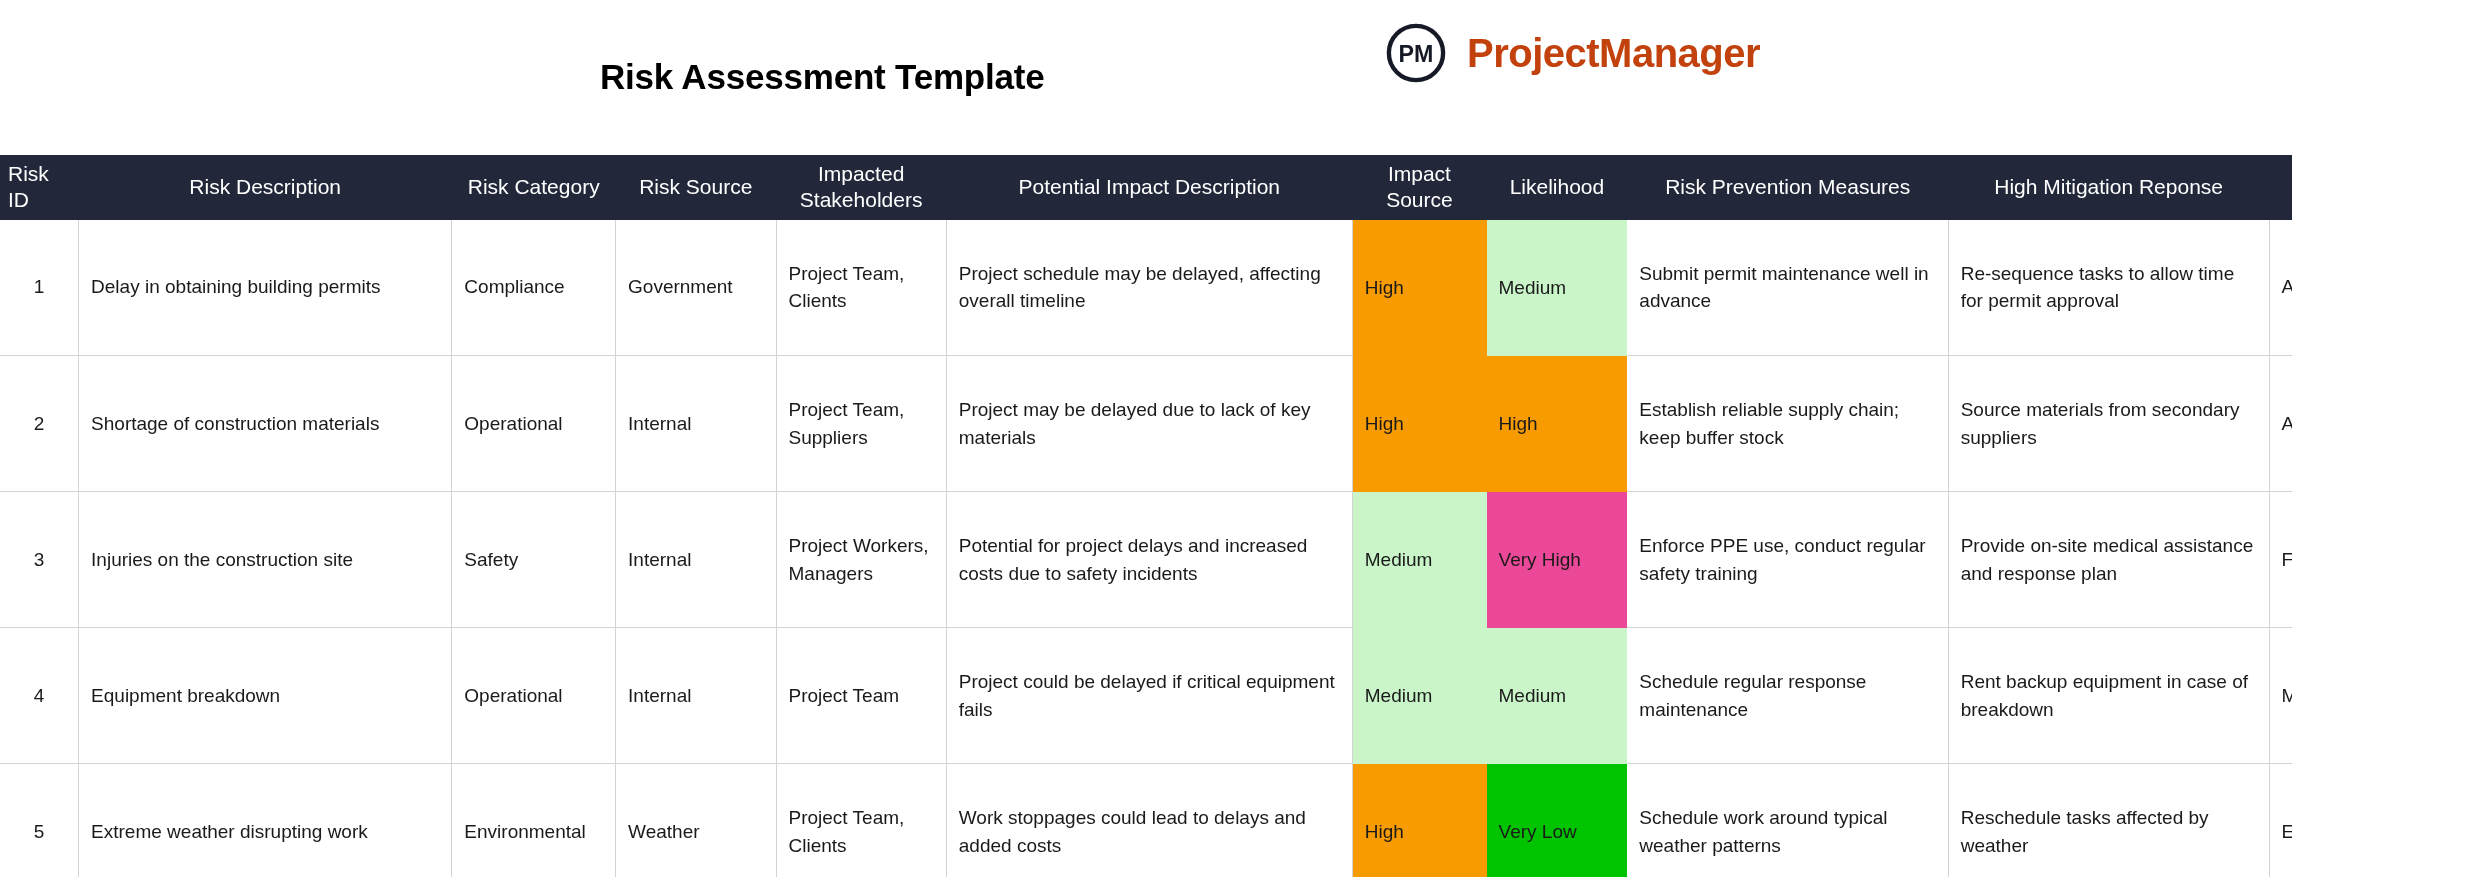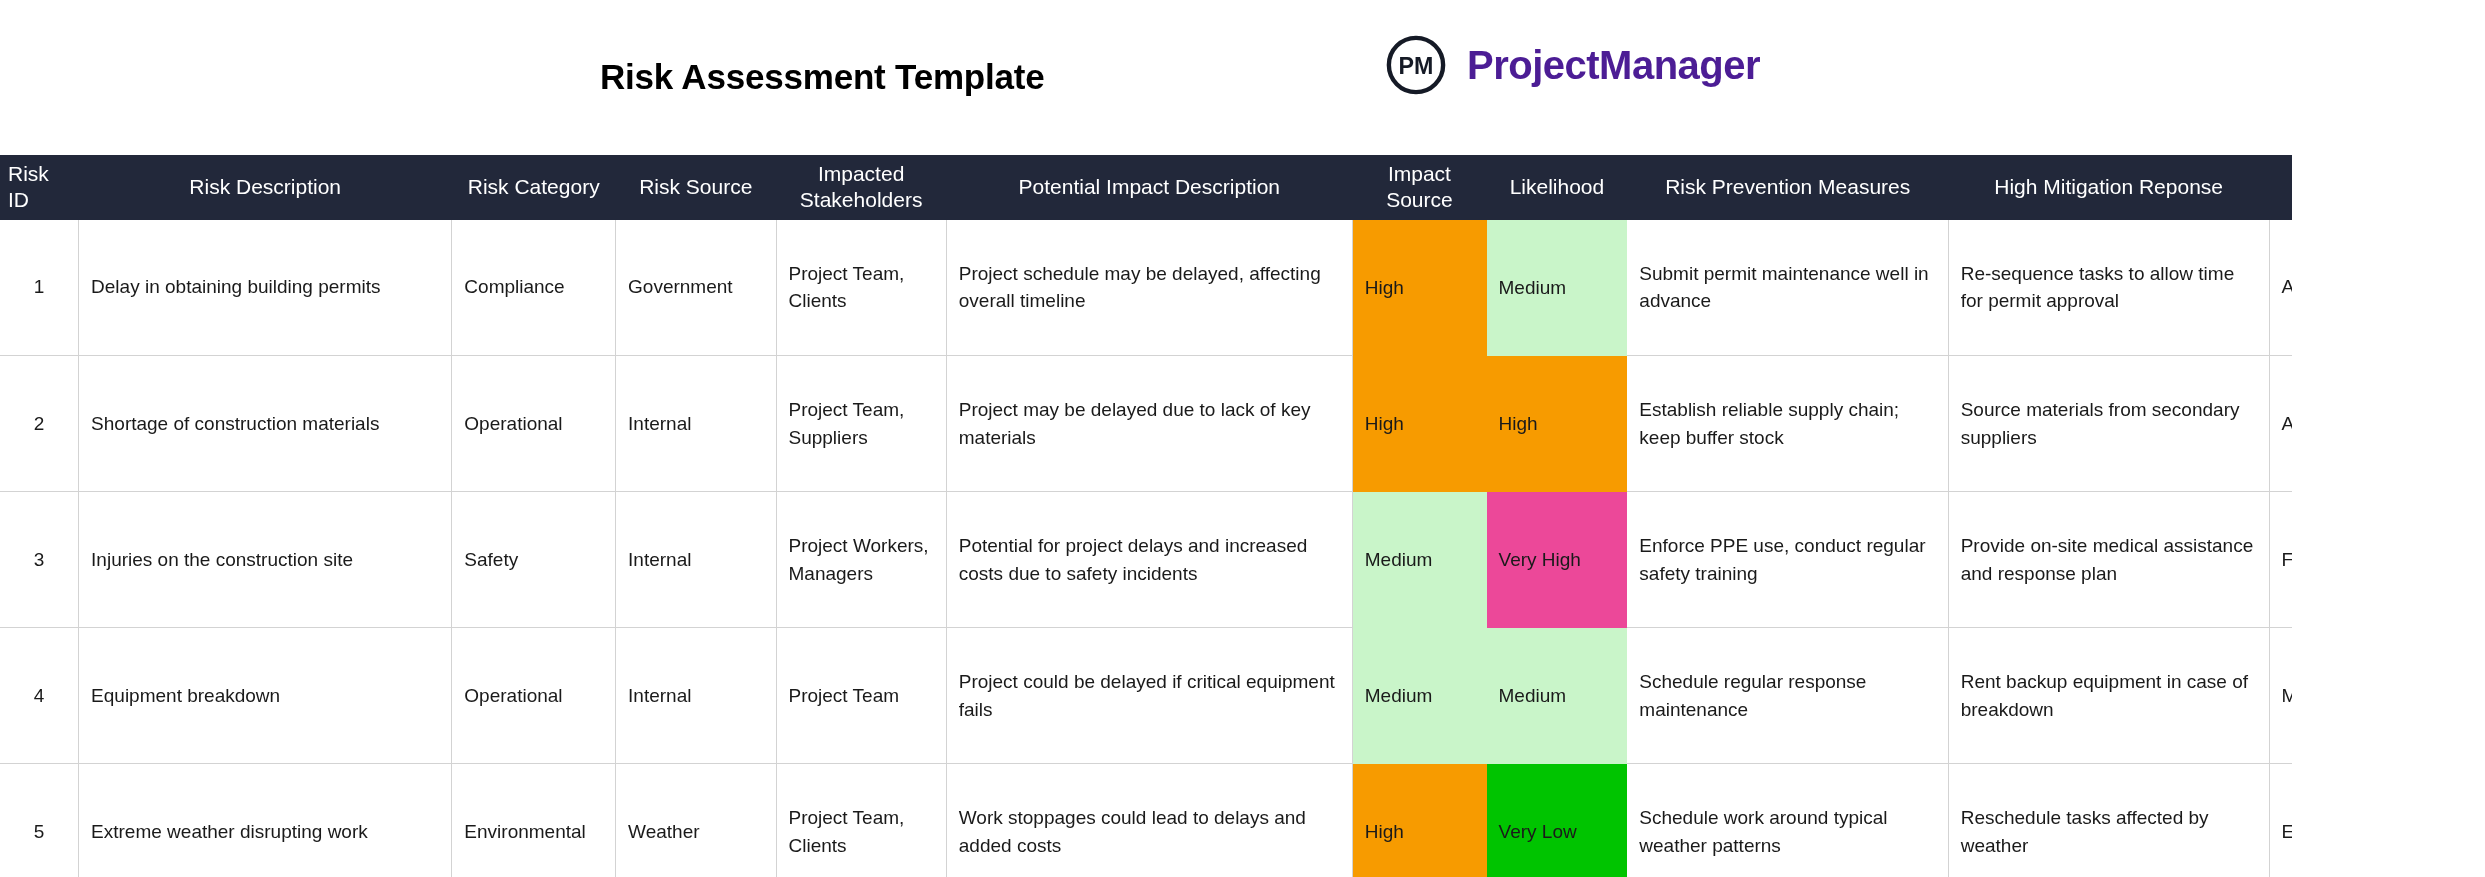--- a/index.html
+++ b/index.html
@@ -36,36 +36,36 @@
     font-size: 35px;
     font-weight: bold;
     color: #000000;
     letter-spacing: -0.2px;
     white-space: nowrap;
   }
 
   .brand {
     position: absolute;
     left: 1385px;
-    top: 34px;
+    top: 22px;
     display: flex;
     align-items: center;
     gap: 20px;
   }
 
   .brand-mark {
     width: 62px;
     height: 62px;
     flex: 0 0 62px;
   }
 
   .brand-name {
     font-size: 40px;
     font-weight: bold;
-    color: #4c1d95;
+    color: #c2410c;
     letter-spacing: -0.5px;
     white-space: nowrap;
   }
 
   
   .table-wrap {
     position: relative;
     width: 2292px;
     height: 722px;
     overflow: hidden;

